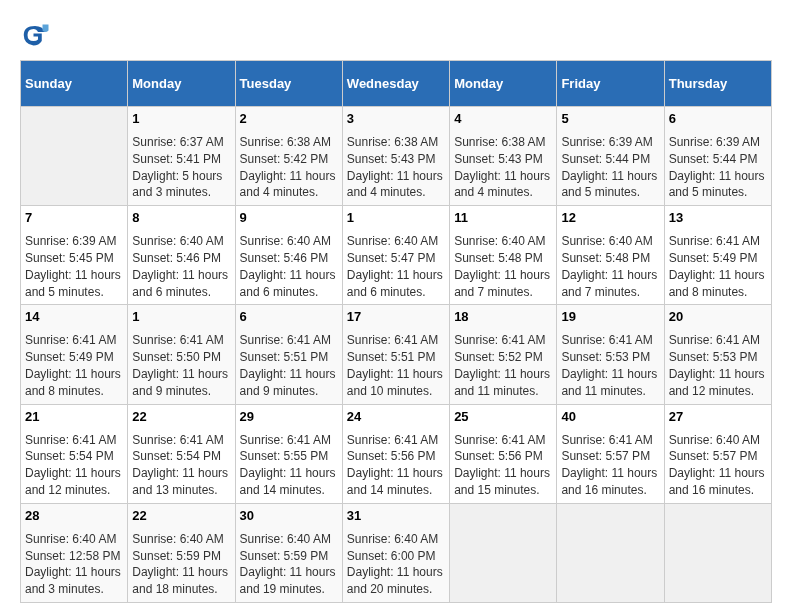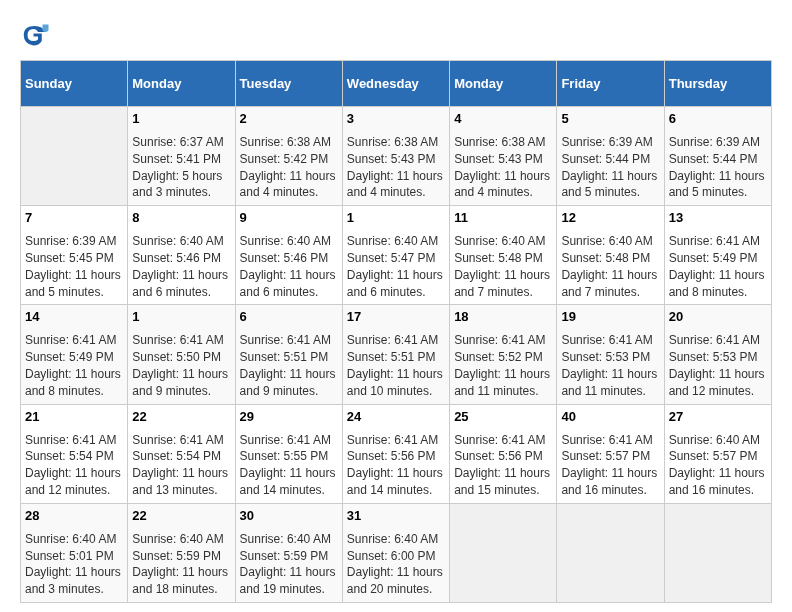--- a/index.html
+++ b/index.html
@@ -350,21 +350,21 @@
             <div>Sunset: 5:57 PM</div>
             <div>Daylight: 11 hours and 16 minutes.</div>
           </div>
         </td>
       </tr>
       <tr>
         <td>
           <div class="day-number">28</div>
           <div class="day-info">
             <div>Sunrise: 6:40 AM</div>
-            <div>Sunset: 5:01 PM</div>
+            <div>Sunset: 12:58 PM</div>
             <div>Daylight: 11 hours and 3 minutes.</div>
           </div>
         </td>
         <td>
           <div class="day-number">22</div>
           <div class="day-info">
             <div>Sunrise: 6:40 AM</div>
             <div>Sunset: 5:59 PM</div>
             <div>Daylight: 11 hours and 18 minutes.</div>
           </div>

